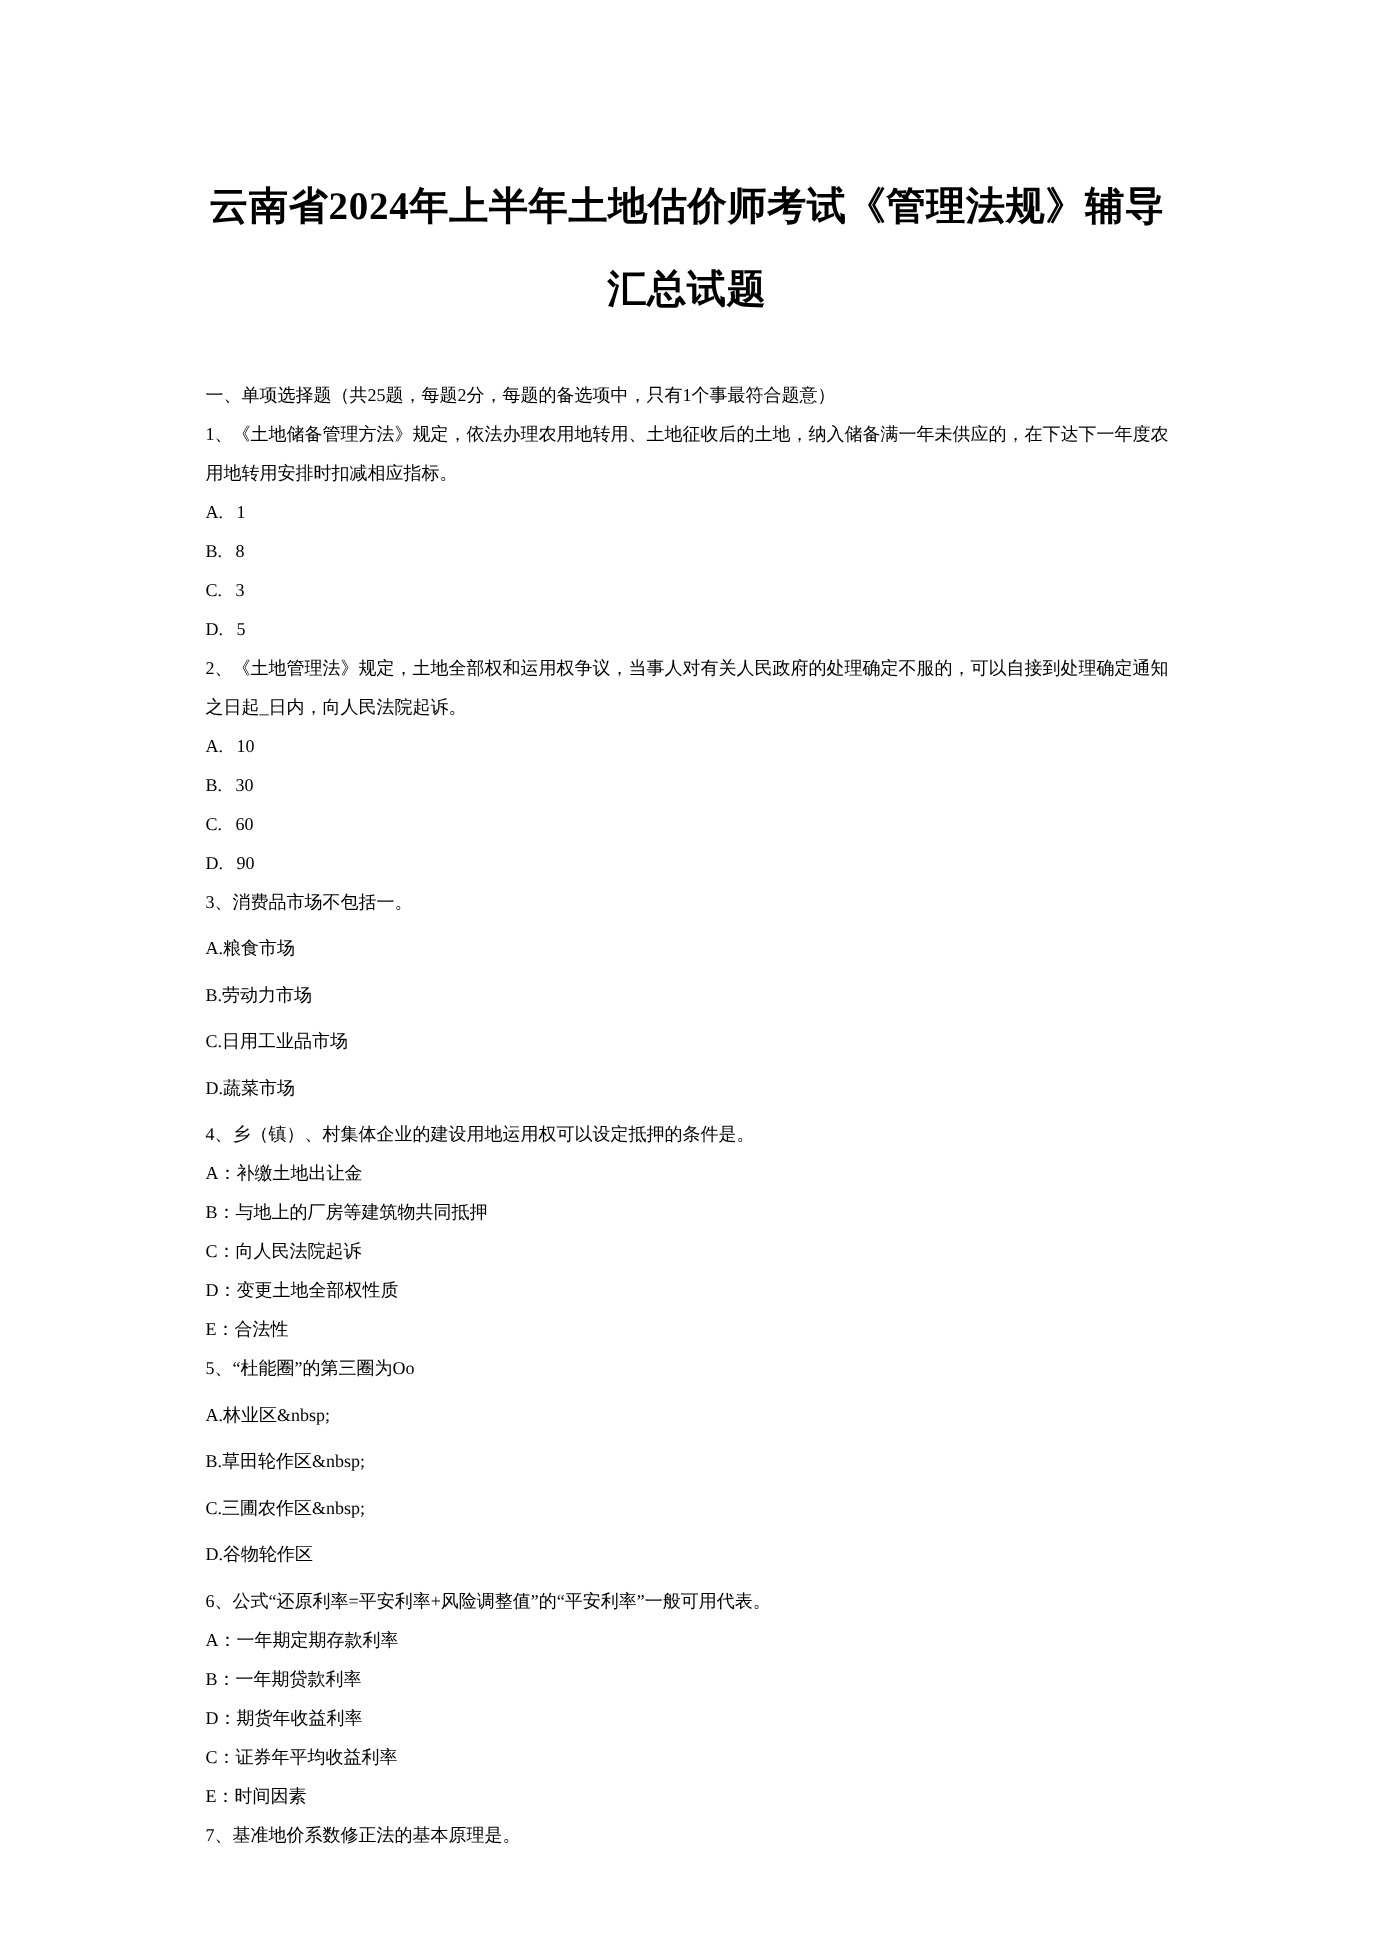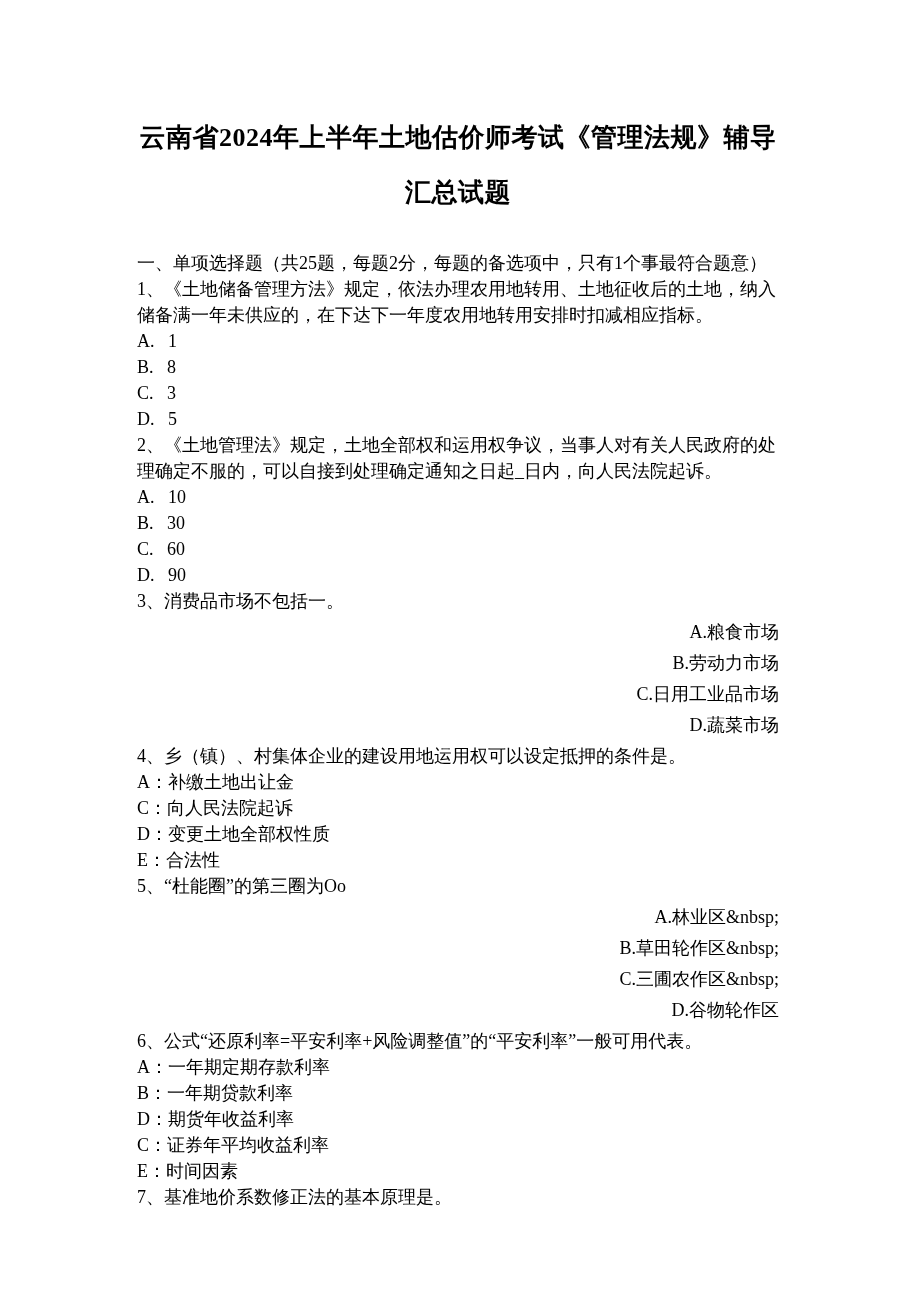--- a/index.html
+++ b/index.html
@@ -20,33 +20,32 @@
   }
   .doc-title {
     font-size: 26px;
     font-weight: bold;
     line-height: 55px;
     text-align: center;
     margin: 0 -8px 30px -8px;
     letter-spacing: 0.5px;
   }
   .doc-body {
-    font-size: 18px;
+    font-size: 12px;
     line-height: 26px;
     text-align: left;
     font-family: Liberation Serif, serif;
   }
   .para {
     margin: 0;
     white-space: pre-wrap;
     word-break: break-all;
   }
   .para.loose {
     margin: 5px 0;
-    text-align: right;
   }
 </style>
 </head>
 <body>
 
 <div class="page">
   <h1 class="doc-title">云南省2024年上半年土地估价师考试《管理法规》辅导汇总试题</h1>
   <div class="doc-body">
       <p class="para">一、单项选择题（共25题，每题2分，每题的备选项中，只有1个事最符合题意）</p>
       <p class="para">1、《土地储备管理方法》规定，依法办理农用地转用、土地征收后的土地，纳入储备满一年未供应的，在下达下一年度农用地转用安排时扣减相应指标。</p>
@@ -59,20 +58,21 @@
       <p class="para">B.   30</p>
       <p class="para">C.   60</p>
       <p class="para">D.   90</p>
       <p class="para">3、消费品市场不包括一。</p>
       <p class="para loose">A.粮食市场</p>
       <p class="para loose">B.劳动力市场</p>
       <p class="para loose">C.日用工业品市场</p>
       <p class="para loose">D.蔬菜市场</p>
       <p class="para">4、乡（镇）、村集体企业的建设用地运用权可以设定抵押的条件是。</p>
       <p class="para">A：补缴土地出让金</p>
+      <p class="para">B：与地上的厂房等建筑物共同抵押</p>
       <p class="para">C：向人民法院起诉</p>
       <p class="para">D：变更土地全部权性质</p>
       <p class="para">E：合法性</p>
       <p class="para">5、“杜能圈”的第三圈为Oo</p>
       <p class="para loose">A.林业区&amp;nbsp;</p>
       <p class="para loose">B.草田轮作区&amp;nbsp;</p>
       <p class="para loose">C.三圃农作区&amp;nbsp;</p>
       <p class="para loose">D.谷物轮作区</p>
       <p class="para">6、公式“还原利率=平安利率+风险调整值”的“平安利率”一般可用代表。</p>
       <p class="para">A：一年期定期存款利率</p>

